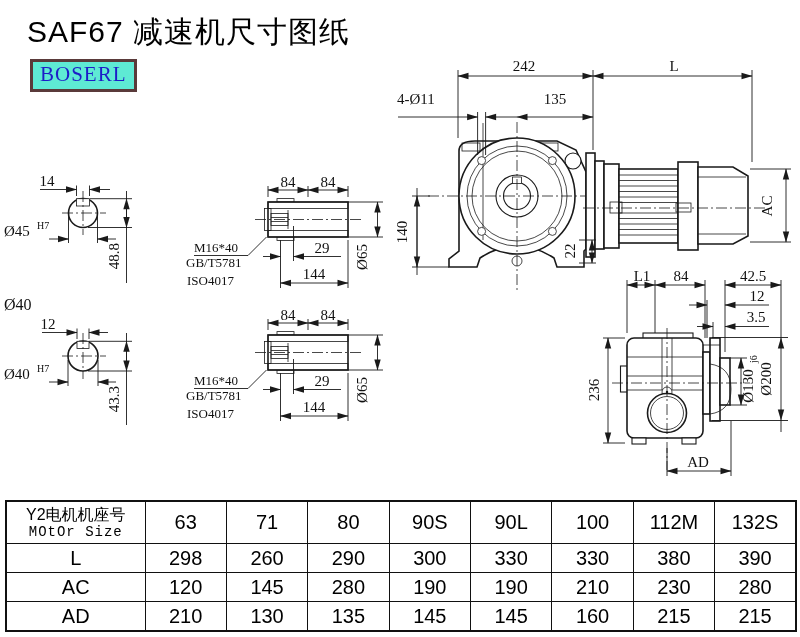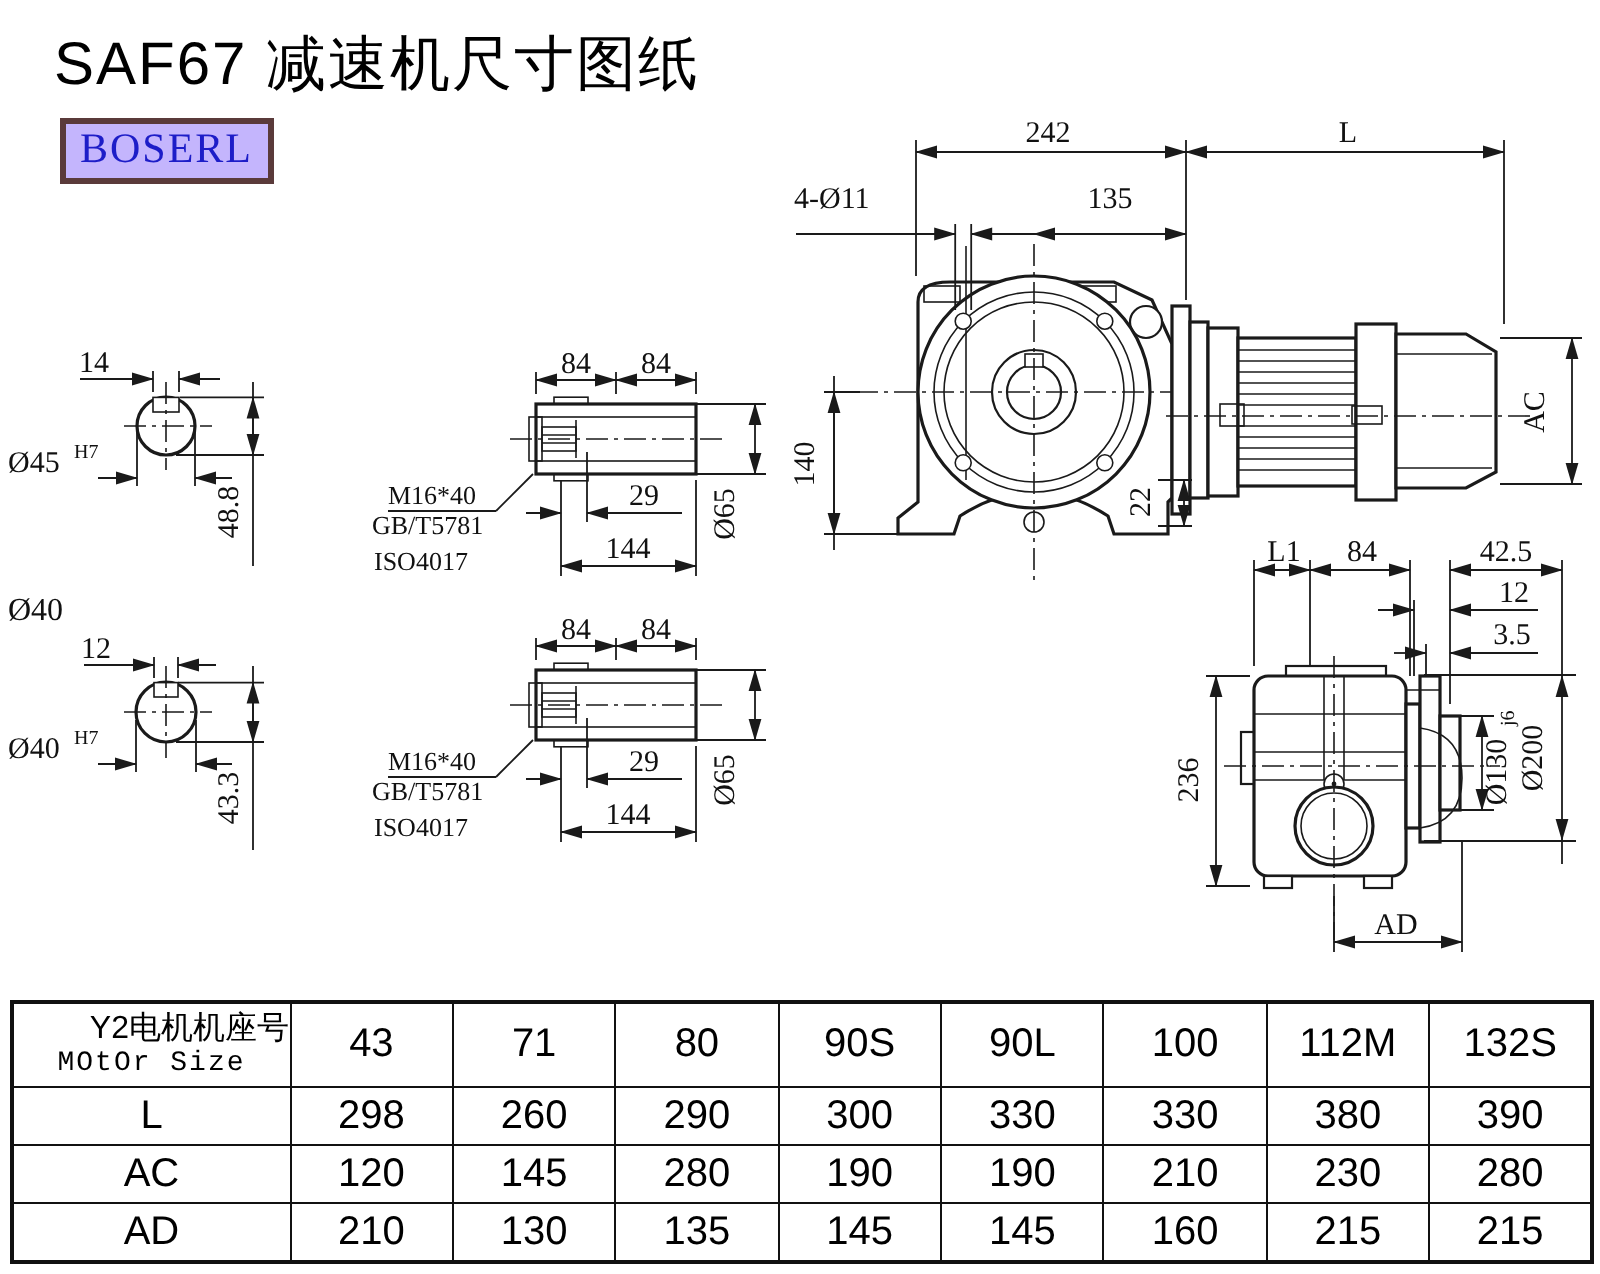--- a/index.html
+++ b/index.html
@@ -1,37 +1,37 @@
 <!DOCTYPE html>
 <html><head>
 <meta charset="utf-8">
 <style>
   html,body{margin:0;padding:0;background:#fff;}
   .page{position:relative;width:800px;height:637px;background:#fff;overflow:hidden;
         font-family:"Liberation Sans",sans-serif;color:#000;}
   .title{position:absolute;left:27px;top:12px;font-size:30px;font-weight:normal;
          letter-spacing:1px;white-space:nowrap;}
-  .logo{position:absolute;left:30px;top:59px;border:3px solid #5a3a3a;background:#c4b5fd;
+  .logo{position:absolute;left:30px;top:59px;border:3px solid #5a3a3a;background:#5eead4;
         padding:0px 7px 2px 7px;text-align:center;}
   .logo span{font-family:"Liberation Serif",serif;font-size:21px;color:#1d1dc8;letter-spacing:1px;}
   svg{position:absolute;left:0;top:0;}
   .ln{stroke:#1a1a1a;stroke-width:1.6;fill:none;}
   .lnmid{stroke:#1a1a1a;stroke-width:1.1;fill:none;}
   .lnthin{stroke:#1a1a1a;stroke-width:0.8;fill:none;}
   .wfill{fill:#fff;}
   .dimln{stroke:#1a1a1a;stroke-width:0.9;fill:none;}
   .cl{stroke:#1a1a1a;stroke-width:0.8;stroke-dasharray:11 3 2 3;fill:none;}
   .dim{font-family:"Liberation Serif",serif;font-size:15px;fill:#111;}
   .dimsm{font-family:"Liberation Serif",serif;font-size:13px;fill:#111;}
   .sup{font-family:"Liberation Serif",serif;font-size:10px;fill:#111;}
   table.spec{position:absolute;left:5px;top:500px;width:792px;border-collapse:collapse;
              table-layout:fixed;border:2px solid #111;}
   table.spec td{border:1.6px solid #111;text-align:center;vertical-align:middle;
                 font-size:20px;padding:0;}
-  td.hd1 div.cn{font-size:16px;line-height:19px;text-align:right;}
+  td.hd1 div.cn{font-size:16px;line-height:19px;}
   td.hd1 div.en{font-family:Liberation Mono, monospace;font-size:14px;line-height:17px;letter-spacing:1px;}
   tr.hrow td{height:41px;}
   tr.drow td{height:28px;}
 </style>
 </head>
 <body>
 
 <div class="page">
 
   <div class="title">SAF67 减速机尺寸图纸</div>
@@ -332,21 +332,21 @@
         <col>
         <col>
         <col>
     </colgroup>
     <tbody>
         <tr class="hrow">
       <td class="hd1">
         <div class="cn">Y2电机机座号</div>
         <div class="en">MOtOr Size</div>
       </td>
-      <td>43</td>
+      <td>63</td>
       <td>71</td>
       <td>80</td>
       <td>90S</td>
       <td>90L</td>
       <td>100</td>
       <td>112M</td>
       <td>132S</td>
     </tr>
     <tr class="drow">
       <td>L</td>

